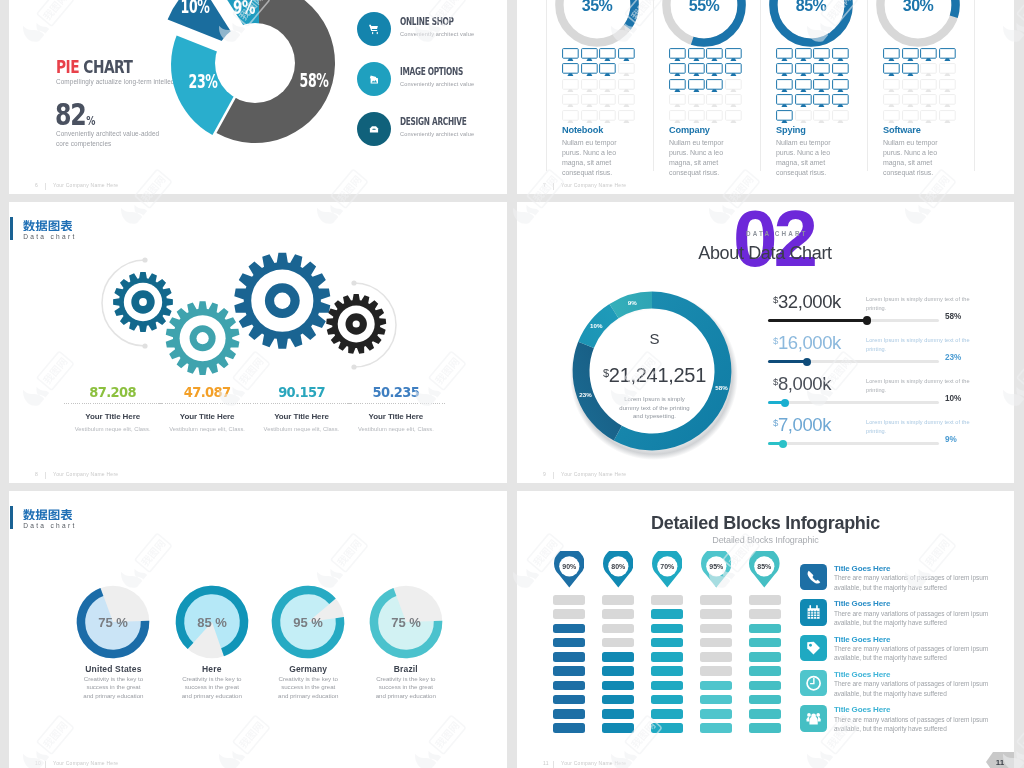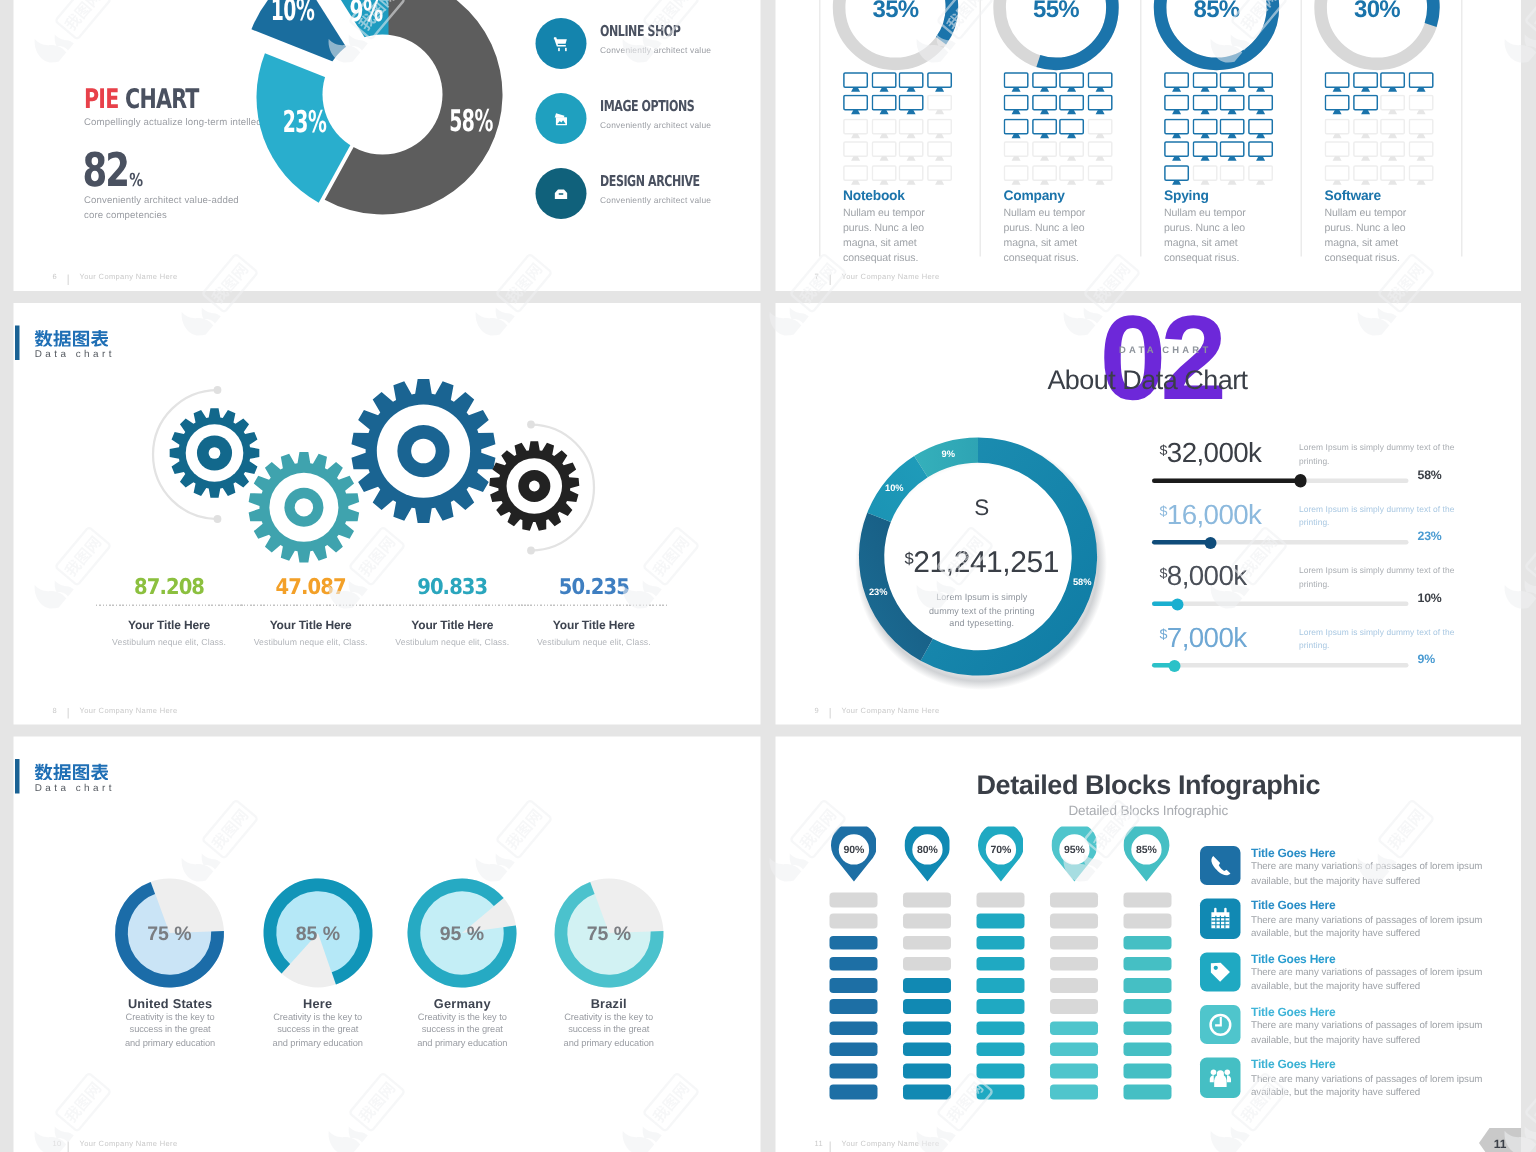--- a/index.html
+++ b/index.html
@@ -599,21 +599,21 @@
           <div class="sttl">Your Title Here</div>
           <div class="ssub">Vestibulum neque elit, Class.</div>
         </div>
         <div class="statbox" style="left: 143.1px;">
           <div class="snum" style="color:#f3a028">47.087</div>
           <div class="sdot"></div>
           <div class="sttl">Your Title Here</div>
           <div class="ssub">Vestibulum neque elit, Class.</div>
         </div>
         <div class="statbox" style="left: 237.5px;">
-          <div class="snum" style="color:#2aa6bd">90.833</div>
+          <div class="snum" style="color:#2aa6bd">90.157</div>
           <div class="sdot"></div>
           <div class="sttl">Your Title Here</div>
           <div class="ssub">Vestibulum neque elit, Class.</div>
         </div>
         <div class="statbox" style="left: 331.9px;">
           <div class="snum" style="color:#3f7fc1">50.235</div>
           <div class="sdot"></div>
           <div class="sttl">Your Title Here</div>
           <div class="ssub">Vestibulum neque elit, Class.</div>
         </div>

